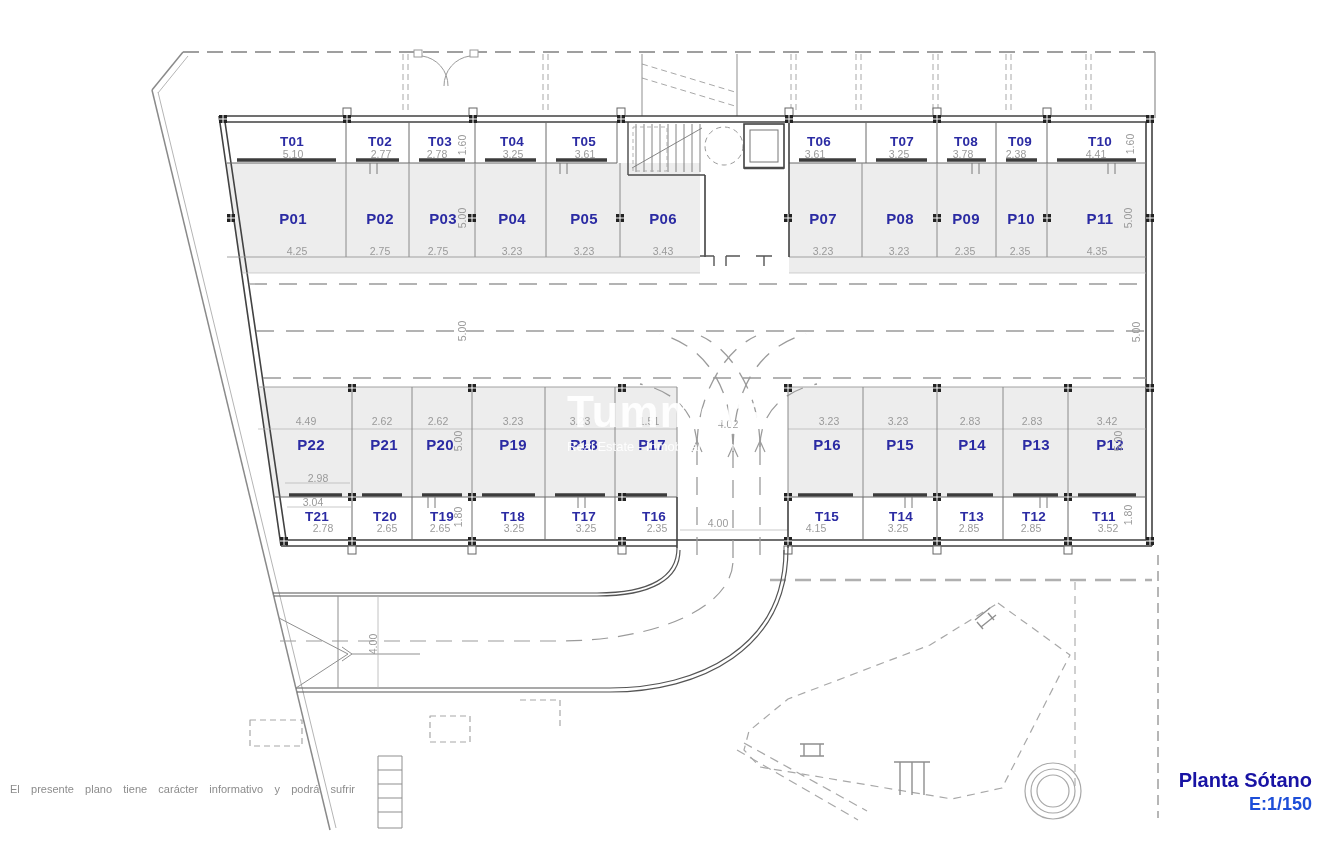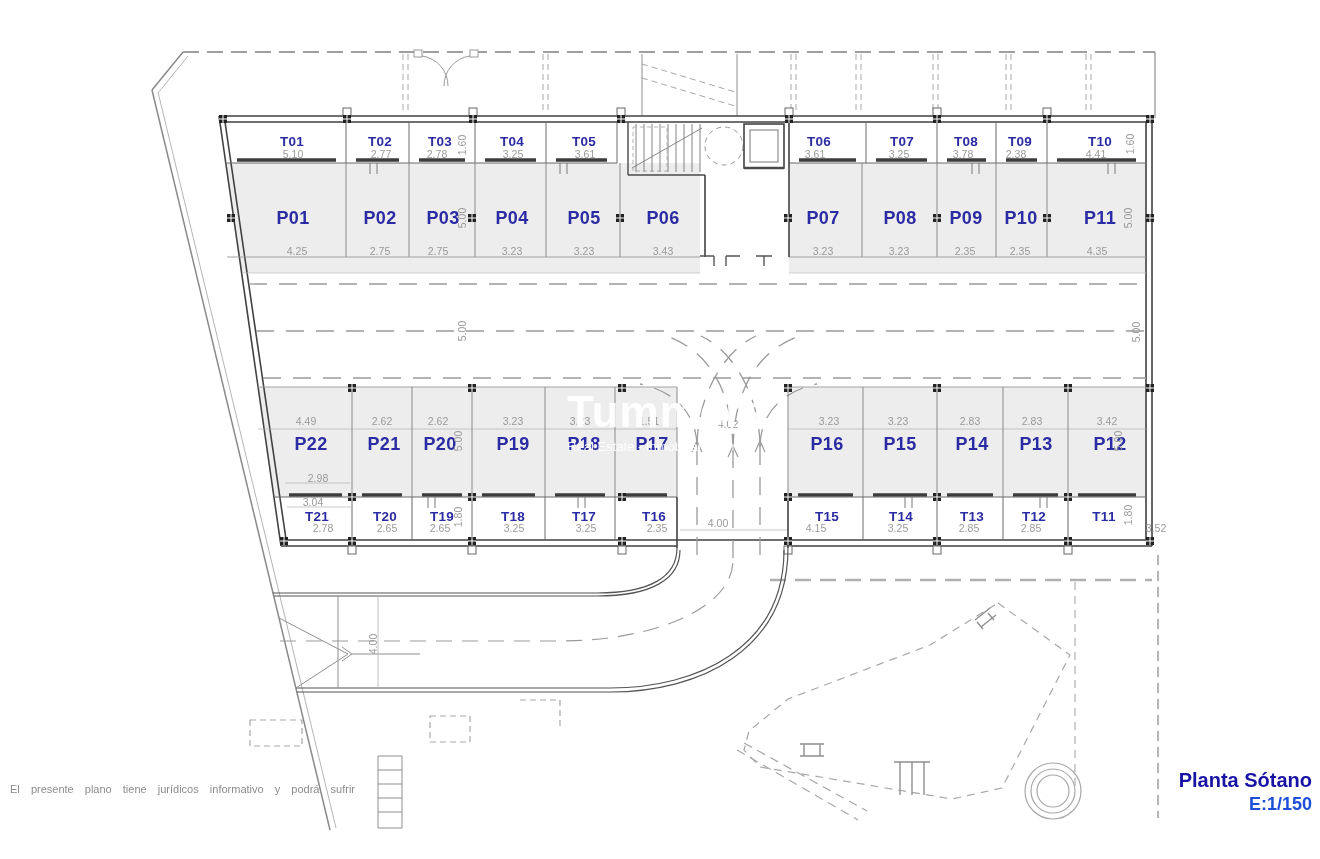--- a/index.html
+++ b/index.html
@@ -1,20 +1,20 @@
 <!DOCTYPE html>
 <html><head>
 <meta charset="utf-8">
 <style>
   html,body{margin:0;padding:0;background:#ffffff;}
   .canvas{position:relative;width:1320px;height:859px;background:#ffffff;overflow:hidden;
           font-family:"Liberation Sans","DejaVu Sans",sans-serif;}
   .canvas svg{position:absolute;left:0;top:0;}
   .lbl{position:absolute;transform:translate(-50%,-50%);white-space:nowrap;z-index:3;}
-  .pl{font-size:18px;font-weight:bold;color:#2b2ba3;letter-spacing:.3px;}
+  .pl{font-size:15px;font-weight:bold;color:#2b2ba3;letter-spacing:.3px;}
   .tl{font-size:13.5px;font-weight:bold;color:#2b2ba3;letter-spacing:.3px;}
   .dim{font-size:10.5px;color:#9a9a9a;}
   .vdim{transform:translate(-50%,-50%) rotate(-90deg);}
   .watermark{position:absolute;left:668px;top:420px;transform:translate(-50%,-50%);
              z-index:4;pointer-events:none;}
   .watermark .brand{font-size:44px;font-weight:bold;letter-spacing:1px;
                     color:rgba(255,255,255,0.93);}
   .watermark .tagline{font-size:13px;color:rgba(255,255,255,0.9);margin-top:2px;}
   .titleblock{position:absolute;right:8px;top:762px;text-align:right;z-index:3;margin-top:7px;}
   .titleblock .t1{font-size:20px;font-weight:bold;color:#1813a4;}
@@ -329,21 +329,21 @@
 <span class="lbl dim" style="left:657px;top:528px">2.35</span>
 <span class="lbl tl" style="left:827px;top:516px">T15</span>
 <span class="lbl dim" style="left:816px;top:528px">4.15</span>
 <span class="lbl tl" style="left:901px;top:516px">T14</span>
 <span class="lbl dim" style="left:898px;top:528px">3.25</span>
 <span class="lbl tl" style="left:972px;top:516px">T13</span>
 <span class="lbl dim" style="left:969px;top:528px">2.85</span>
 <span class="lbl tl" style="left:1034px;top:516px">T12</span>
 <span class="lbl dim" style="left:1031px;top:528px">2.85</span>
 <span class="lbl tl" style="left:1104px;top:516px">T11</span>
-<span class="lbl dim" style="left:1156px;top:528px">3.52</span>
+<span class="lbl dim" style="left:1108px;top:528px">3.52</span>
 
 <span class="lbl dim vdim" style="left:462px;top:145px">1.60</span>
 <span class="lbl dim vdim" style="left:1130px;top:144px">1.60</span>
 <span class="lbl dim vdim" style="left:462px;top:218px">5.00</span>
 <span class="lbl dim vdim" style="left:1128px;top:218px">5.00</span>
 <span class="lbl dim vdim" style="left:462px;top:331px">5.00</span>
 <span class="lbl dim vdim" style="left:1136px;top:332px">5.00</span>
 <span class="lbl dim vdim" style="left:458px;top:441px">5.00</span>
 <span class="lbl dim vdim" style="left:1118px;top:441px">5.00</span>
 <span class="lbl dim vdim" style="left:458px;top:517px">1.80</span>
@@ -358,16 +358,16 @@
   <div class="brand">Tummers</div>
   <div class="tagline">Real Estate - Inmobiliaria - Imm</div>
 </div>
 
 <div class="titleblock">
   <div class="t1">Planta Sótano</div>
   <div class="t2">E:1/150</div>
 </div>
 
 <div class="disclaimer">
-  <div class="d1">El presente plano tiene jurídicos informativo y podrá sufrir</div>
+  <div class="d1">El presente plano tiene carácter informativo y podrá sufrir</div>
 </div>
 
 </div>
 
 </body></html>

